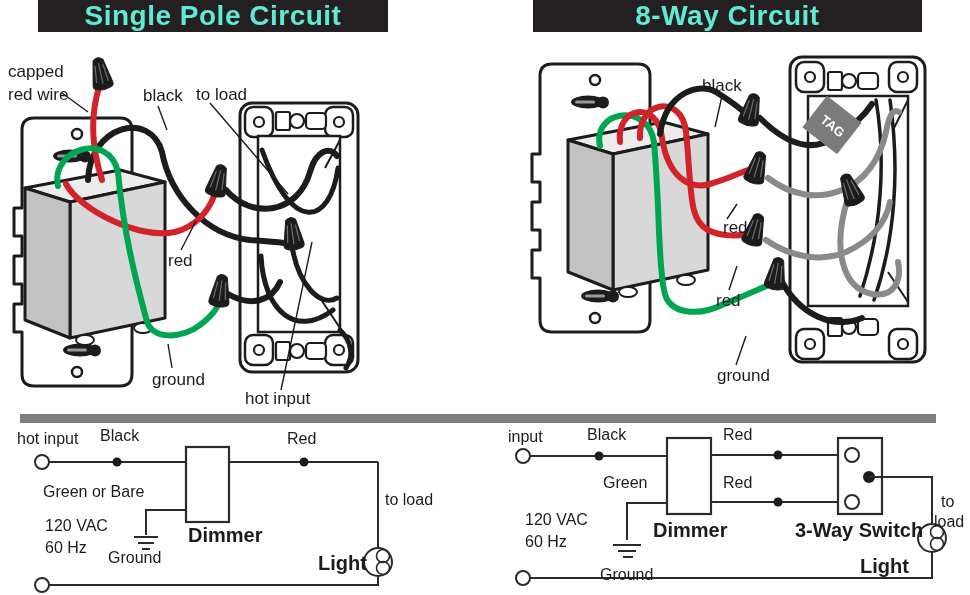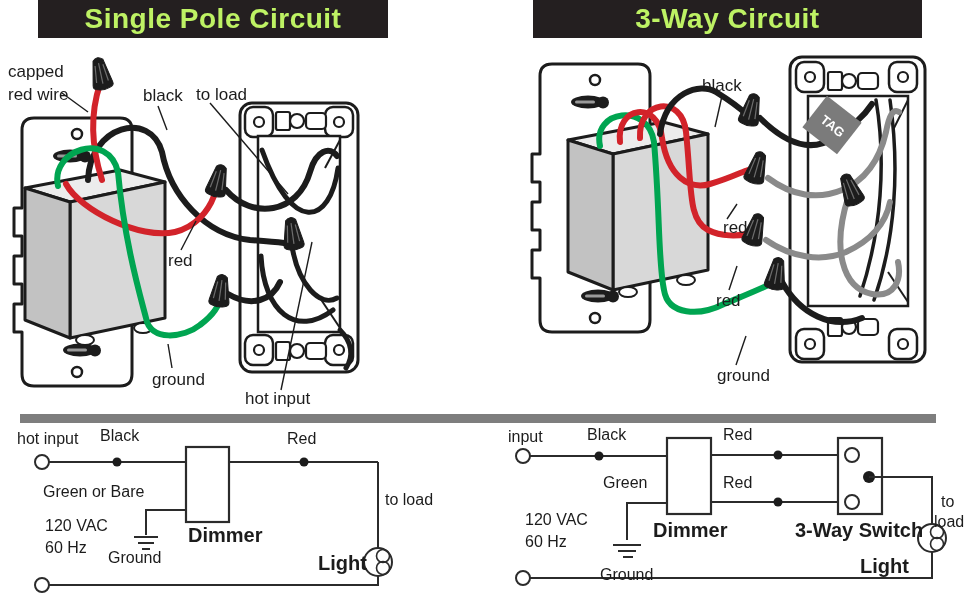--- a/index.html
+++ b/index.html
@@ -1,18 +1,18 @@
 <!DOCTYPE html>
 <html><head>
 <meta charset="utf-8">
 <style>
   html,body{margin:0;padding:0;background:#ffffff;}
   #stage{position:relative;width:970px;height:595px;background:#ffffff;overflow:hidden;
          font-family:"Liberation Sans",sans-serif;}
-  .banner{position:absolute;top:0;height:38px;background:#241f20;color:#bef264;
+  .banner{position:absolute;top:0;height:32px;background:#241f20;color:#5eead4;
           display:flex;align-items:center;justify-content:center;
           font-weight:bold;font-size:28px;letter-spacing:0.5px;}
   #banner-left{left:38px;width:350px;}
   #banner-right{left:533px;width:389px;}
   svg{position:absolute;left:0;top:0;}
   text{font-family:"Liberation Sans",sans-serif;fill:#1c1c1c;}
   .lbl{font-size:17px;}
   .s-lbl{font-size:16px;}
   .s-bold{font-size:20px;font-weight:bold;}
   .tag-txt{font-size:13px;font-weight:bold;fill:#ffffff;}
@@ -253,16 +253,16 @@
       <text class="s-lbl" x="941" y="507">to</text>
       <text class="s-lbl" x="934" y="527">load</text>
       <text class="s-bold" x="860" y="573">Light</text>
     </g>
   </svg>
 
   <div class="banner" id="banner-left">
     <span>Single Pole Circuit</span>
   </div>
   <div class="banner" id="banner-right">
-    <span>3-Way Circuit</span>
+    <span>8-Way Circuit</span>
   </div>
 
 </div>
 
 </body></html>

